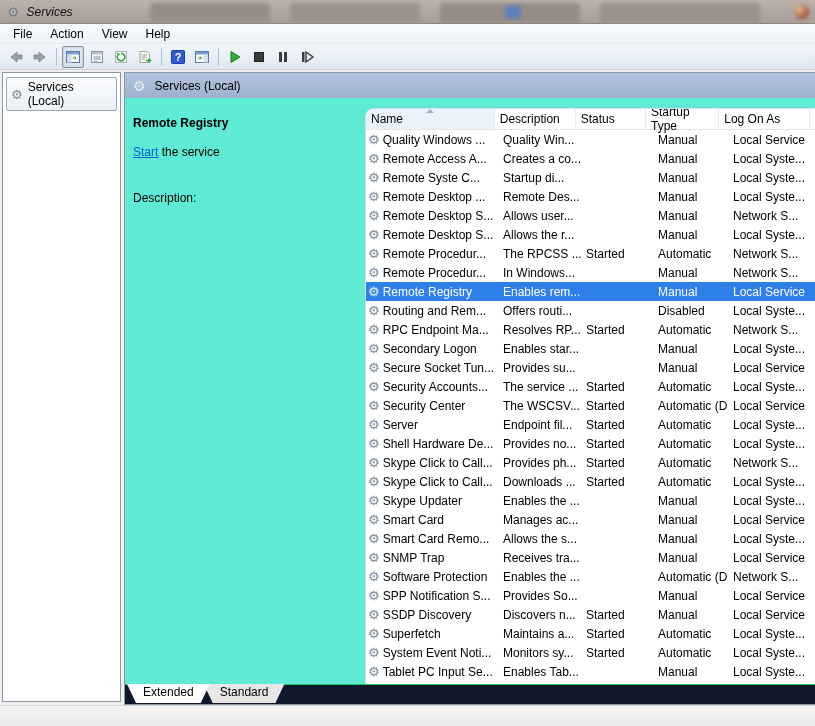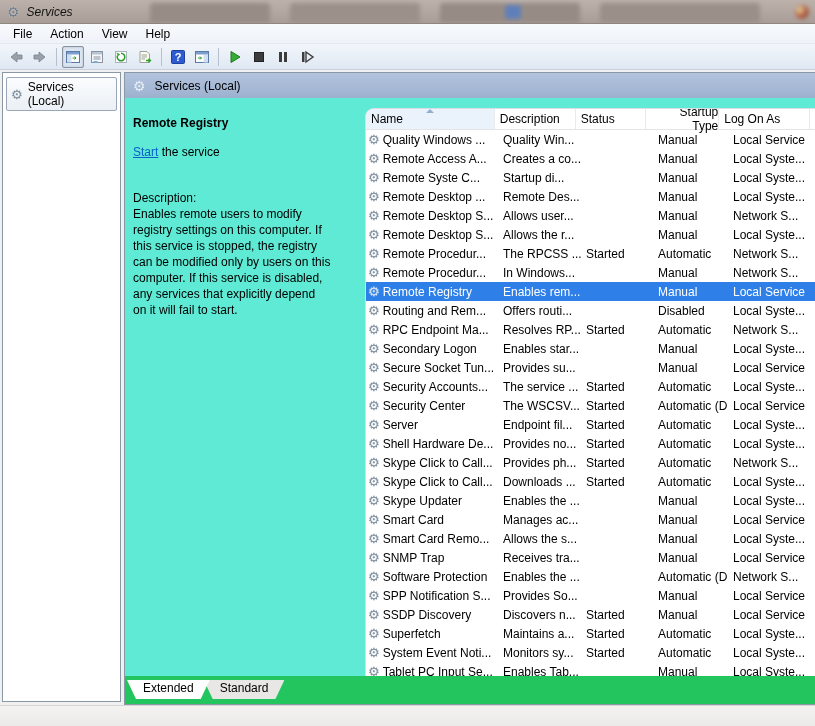--- a/index.html
+++ b/index.html
@@ -52,41 +52,41 @@
   
   .extended { width:212px; flex:none; padding:18px 8px 0 8px; }
   .svc-title { font-weight:bold; }
   .start-line { margin-top:15px; }
   .link { color:#0b5fcb; text-decoration:underline; cursor:pointer; }
   .desc-label { margin-top:32px; }
   .desc-text { margin-top:1px; line-height:16px; width:198px; }
 
   
   .list-pane { flex:1; margin-top:10px; border:1px solid #d9dee4; border-right:none;
-    border-bottom:none; border-radius:9px 0 0 0; overflow:hidden; background:#fff;text-align:right; }
+    border-bottom:none; border-radius:9px 0 0 0; overflow:hidden; background:#fff; }
   .lheader { display:flex; height:21px; border-bottom:1px solid #e3e5e8; }
   .hcell { display:flex; align-items:center; padding-left:5px; border-right:1px solid #e9eaec;
     position:relative; cursor:default; }
   .hcell.sorted { background:#eaf2fb; }
   .sort-arrow { position:absolute; top:0; left:50%; margin-left:-4px;
     width:0; height:0; border-left:4px solid transparent; border-right:4px solid transparent;
     border-bottom:4px solid #93aecd; }
   .c-name { width:132px; } .c-desc { width:83px; } .c-status { width:72px; }
   .c-startup { width:75px; } .c-logon { width:93px; } .c-fill { flex:1; border-right:none; }
 
   .rows { }
   .row { display:flex; height:19px; width:455px; align-items:center; }
   .cell { padding-left:5px; overflow:hidden; white-space:nowrap; height:100%;
     display:flex; align-items:center; }
   .cell.name { padding-left:2px; gap:3px; }
   .row.selected { background:#2e7fe7; color:#fff; }
   .row.selected .gear { color:#cfe0f2; }
 
   
-  .tabstrip { height:28px; flex:none; background:#22c55e; border-top:5px solid #22c55e;
+  .tabstrip { height:20px; flex:none; background:#0f172a; border-top:1px solid #22c55e;
     display:flex; padding-left:2px; position:relative; }
   .tab { height:19px; margin-top:0; padding:1px 16px 0 16px; font-size:12px;
     clip-path:polygon(0 0,100% 0,calc(100% - 9px) 100%,9px 100%);
     background:#e8e7e6; position:relative; top:-1px; cursor:default;
     filter:drop-shadow(0 1px 0 #9c9c9c); }
   .tab.active { background:#fff; z-index:2; }
   .tab + .tab { margin-left:-6px; }
 
   .bottom-strip { height:21px; background:linear-gradient(#f4f3f2,#eceae9);
     border-top:1px solid #d8d6d4; }
@@ -240,21 +240,20 @@
       </div>
 
       <div class="panel-body">
 
         <div class="extended">
           <div class="svc-title">Remote Registry</div>
           <div class="start-line">
             <span class="link">Start</span><span> the service</span>
           </div>
           <div class="desc-label">Description:</div>
-          <div class="desc-text">Enables remote users to modify registry settings on this computer. If this service is stopped, the registry can be modified only by users on this computer. If this service is disabled, any services that explicitly depend on it will fail to start.</div>
         </div>
 
         <div class="list-pane">
           <div class="lheader">
             <div class="hcell c-name sorted">
               <span class="sort-arrow"></span>
               <span>Name</span>
             </div>
             <div class="hcell c-desc">
                 <span>Description</span>

